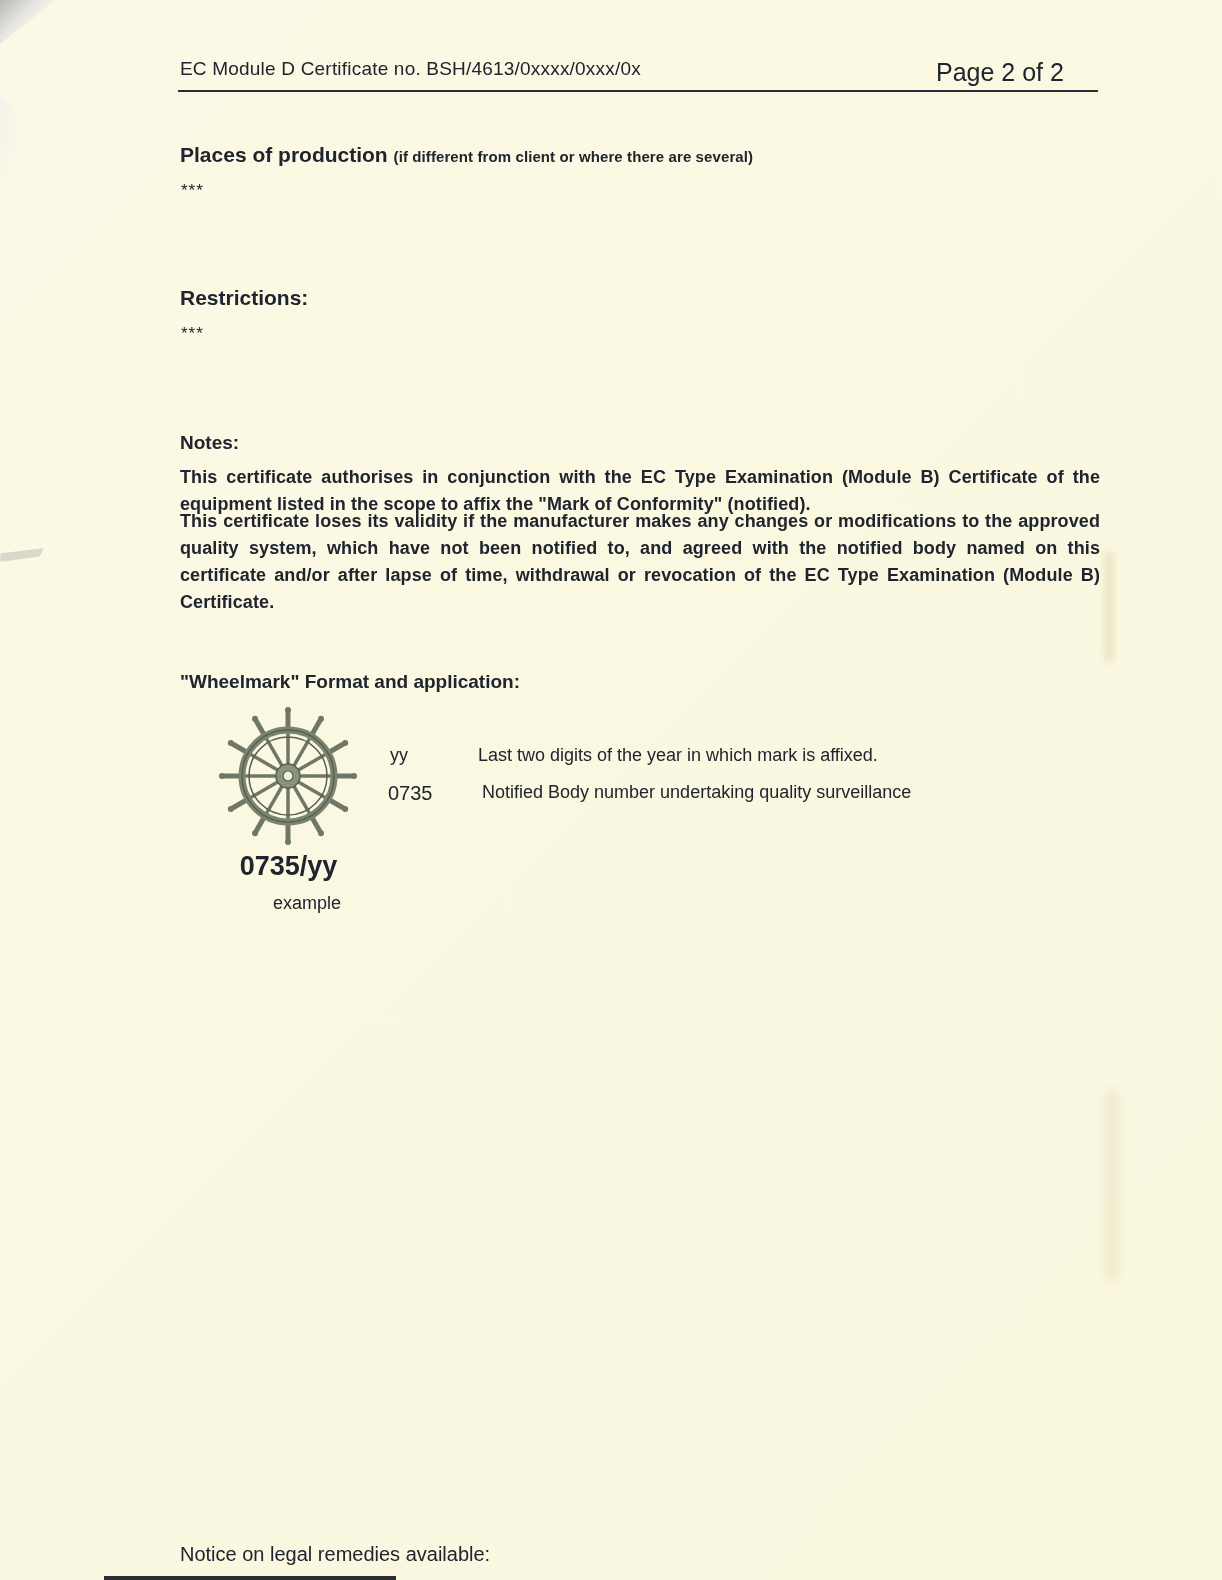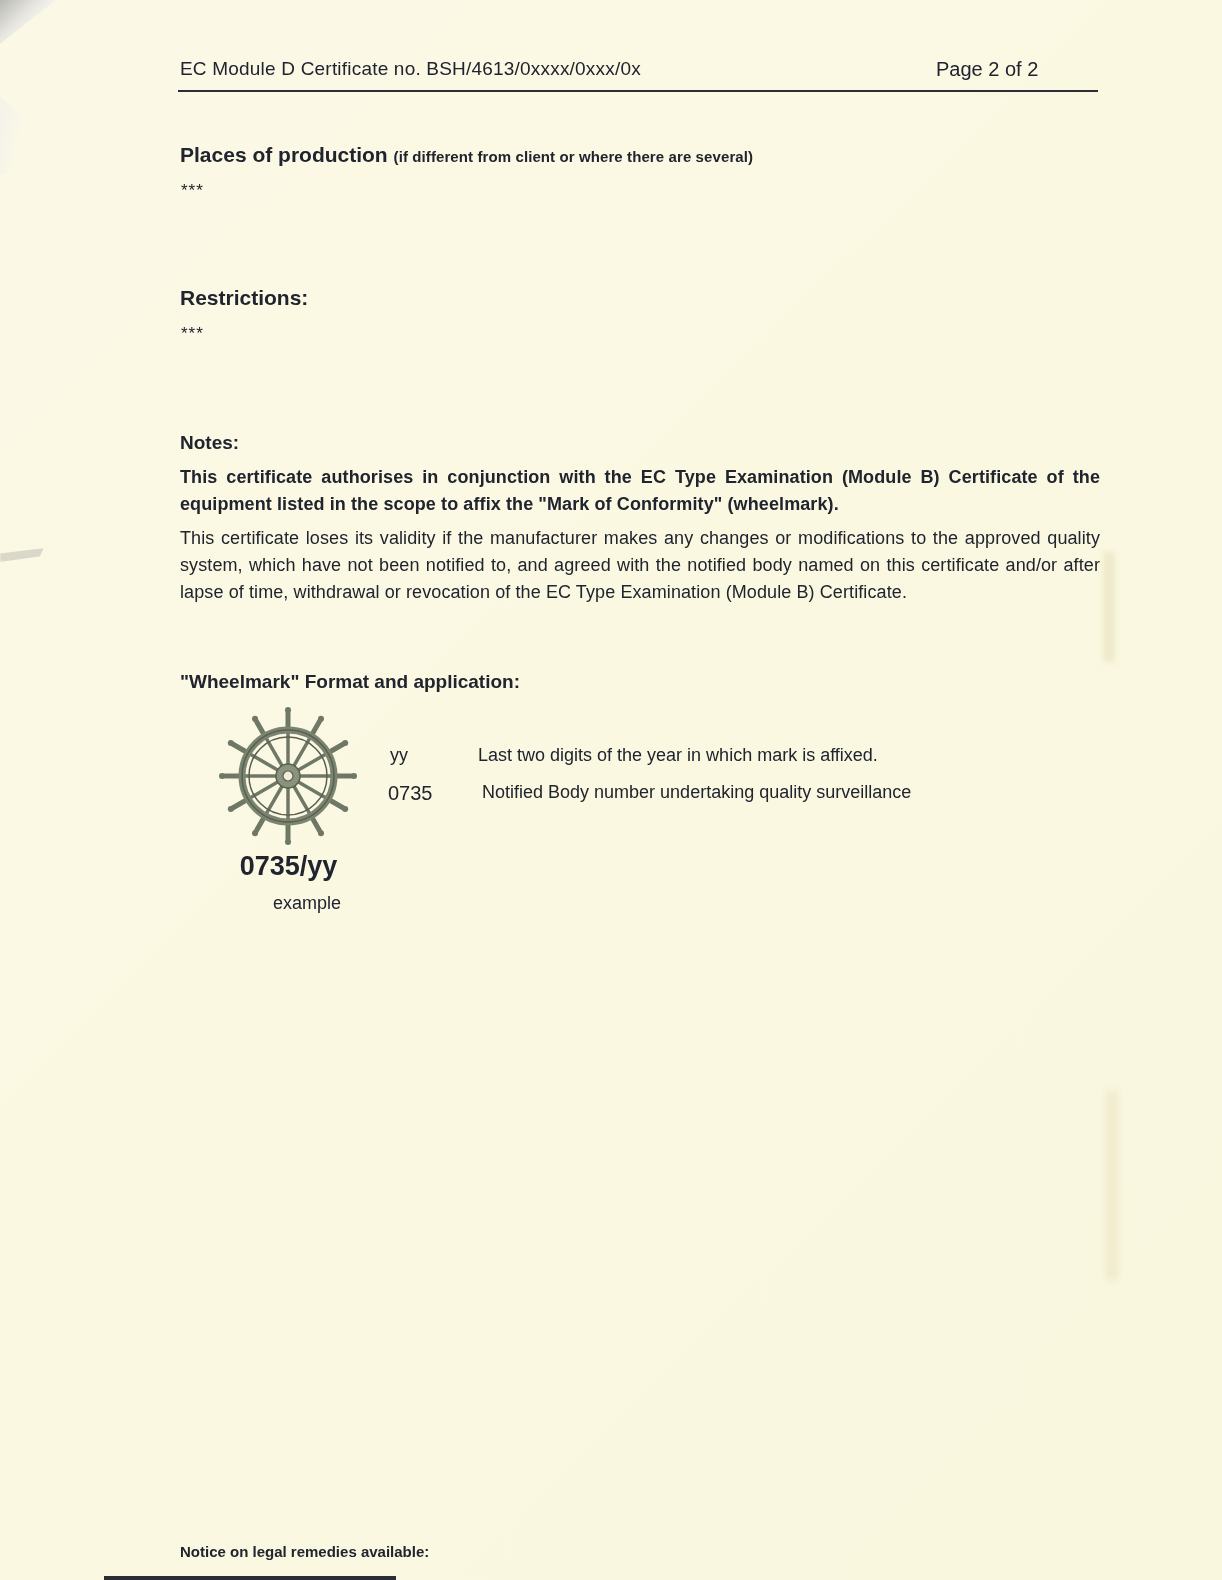--- a/index.html
+++ b/index.html
@@ -54,21 +54,21 @@
     width: 292px; height: 4px;
     background: #2a2d36;
   }
   
   .header-title {
     position: absolute; left: 180px; top: 58px;
     font-size: 19px; letter-spacing: 0.2px;
   }
   .header-page {
     position: absolute; left: 936px; top: 58px;
-    font-size: 20px;
+    font-size: 25px;
   }
   .header-rule {
     position: absolute; left: 178px; top: 90px;
     width: 920px; height: 2px;
     background: #2b2e38;
   }
   
   .places-heading {
     position: absolute; left: 180px; top: 143px;
     font-size: 21px; font-weight: bold;
@@ -88,23 +88,23 @@
   }
   .notes-para-1 {
     position: absolute; left: 180px; top: 464px;
     width: 920px;
     font-size: 18px; font-weight: bold;
     line-height: 27px;
     text-align: justify;
     letter-spacing: 0.1px;
   }
   .notes-para-2 {
-    position: absolute; left: 180px; top: 525px;
+    position: absolute; left: 180px; top: 508px;
     width: 920px;
-    font-size: 18px; font-weight: normal;
+    font-size: 18px; font-weight: bold;
     line-height: 27px;
     text-align: justify;
     letter-spacing: 0.1px;
   }
   .wheelmark-heading {
     position: absolute; left: 180px; top: 671px;
     font-size: 19px; font-weight: bold;
   }
   .wheel-wrap {
     position: absolute; left: 215px; top: 703px;
@@ -119,21 +119,21 @@
     width: 145px; text-align: center;
     font-size: 27px; font-weight: bold;
   }
   .example-label {
     position: absolute; left: 216px; top: 893px;
     width: 125px; text-align: right;
     font-size: 18px;
   }
   .legal-heading {
     position: absolute; left: 180px; top: 1543px;
-    font-size: 15px; font-weight: bold;
+    font-size: 20px; font-weight: normal;
   }
 </style>
 </head>
 <body>
 
 <div class="page">
 
   <div class="artifact-corner"></div>
   <div class="artifact-left-sliver"></div>
   <div class="artifact-smudge"></div>
@@ -148,21 +148,21 @@
   <div class="places-heading">
     <span>Places of production</span>
     <span class="places-note"> <span>(if different from client or where there are several)</span></span>
   </div>
   <div class="stars-1">***</div>
 
   <div class="restrictions-heading">Restrictions:</div>
   <div class="stars-2">***</div>
 
   <div class="notes-heading">Notes:</div>
-  <div class="notes-para-1">This certificate authorises in conjunction with the EC Type Examination (Module B) Certificate of the equipment listed in the scope to affix the "Mark of Conformity" (wheelmark).</div>
+  <div class="notes-para-1">This certificate authorises in conjunction with the EC Type Examination (Module B) Certificate of the equipment listed in the scope to affix the "Mark of Conformity" (notified).</div>
   <div class="notes-para-2">This certificate loses its validity if the manufacturer makes any changes or modifications to the approved quality system, which have not been notified to, and agreed with the notified body named on this certificate and/or after lapse of time, withdrawal or revocation of the EC Type Examination (Module B) Certificate.</div>
 
   <div class="wheelmark-heading">"Wheelmark" Format and application:</div>
 
   <div class="wheel-wrap">
     <svg width="146" height="146" viewBox="-73 -73 146 146">
       <g stroke="#6f7866" fill="none">
 
         <g stroke-width="5" stroke-linecap="round">
           <line x1="0" y1="-46" x2="0" y2="-64"></line>

